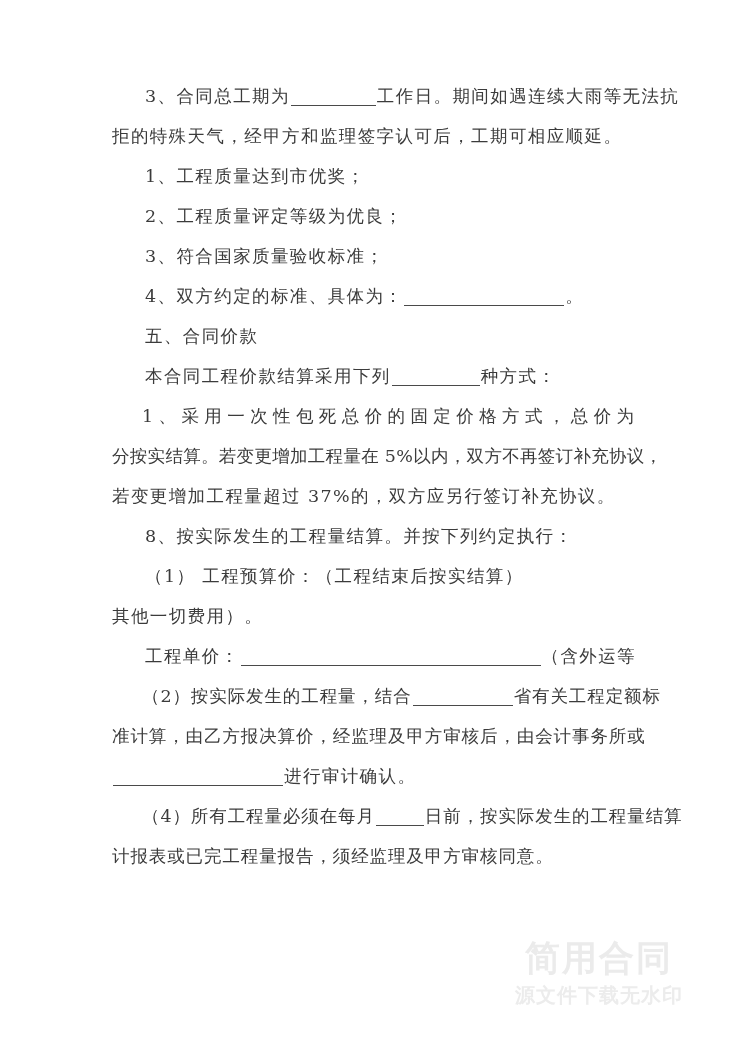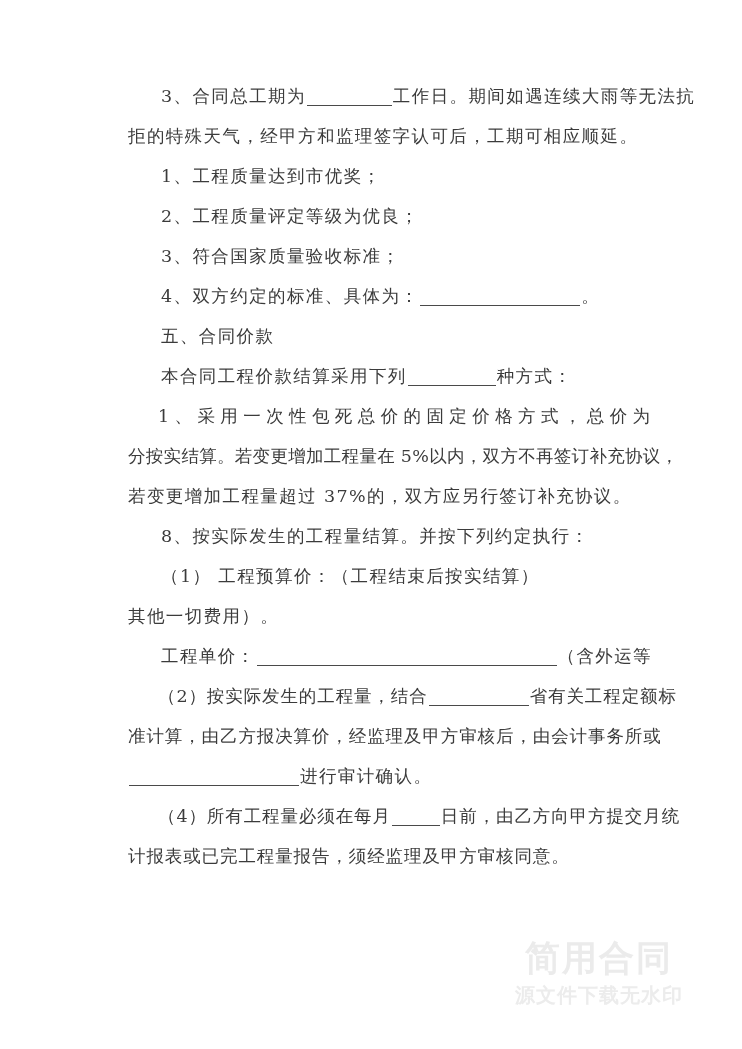--- a/index.html
+++ b/index.html
@@ -60,21 +60,20 @@
   }
 
   .line {
     position: relative;
     height: 40px;
     line-height: 40px;
     font-size: 17.5px;
     color: #3b3b3b;
     white-space: nowrap;
     letter-spacing: 0.3px;
-    margin-left: 16px;
   }
   .line.indent {
     padding-left: 33px;
   }
   .line.indent2 {
     padding-left: 30px;
   }
   .line.wide {
     letter-spacing: 5.4px;
     padding-left: 30px;
@@ -127,17 +126,17 @@
       <div class="line wide"><span class="txt">1、采用一次性包死总价的固定价格方式，总价为</span></div>
       <div class="line"><span class="txt">分按实结算。若变更增加工程量在 5%以内，双方不再签订补充协议，</span></div>
       <div class="line sp"><span class="txt">若变更增加工程量超过 37%的，双方应另行签订补充协议。</span></div>
       <div class="line indent sp"><span class="txt">8、按实际发生的工程量结算。并按下列约定执行：</span></div>
       <div class="line indent sp"><span class="txt">（1） 工程预算价：（工程结束后按实结算）</span></div>
       <div class="line sp"><span class="txt">其他一切费用）。</span></div>
       <div class="line indent sp"><span class="txt">工程单价：</span><span class="blank b-w300"></span><span class="txt">（含外运等</span></div>
       <div class="line indent2 sp2"><span class="txt">（2）按实际发生的工程量，结合</span><span class="blank b-w100"></span><span class="txt">省有关工程定额标</span></div>
       <div class="line sp2"><span class="txt">准计算，由乙方报决算价，经监理及甲方审核后，由会计事务所或</span></div>
       <div class="line sp"><span class="blank b-w170"></span><span class="txt">进行审计确认。</span></div>
-      <div class="line indent2 sp2"><span class="txt">（4）所有工程量必须在每月</span><span class="blank b-w48"></span><span class="txt">日前，由乙方向甲方提交月统</span></div>
+      <div class="line indent2 sp2"><span class="txt">（4）所有工程量必须在每月</span><span class="blank b-w48"></span><span class="txt">日前，按实际发生的工程量结算</span></div>
       <div class="line sp2"><span class="txt">计报表或已完工程量报告，须经监理及甲方审核同意。</span></div>
     </div>
 
 </div>
 
 </body></html>

